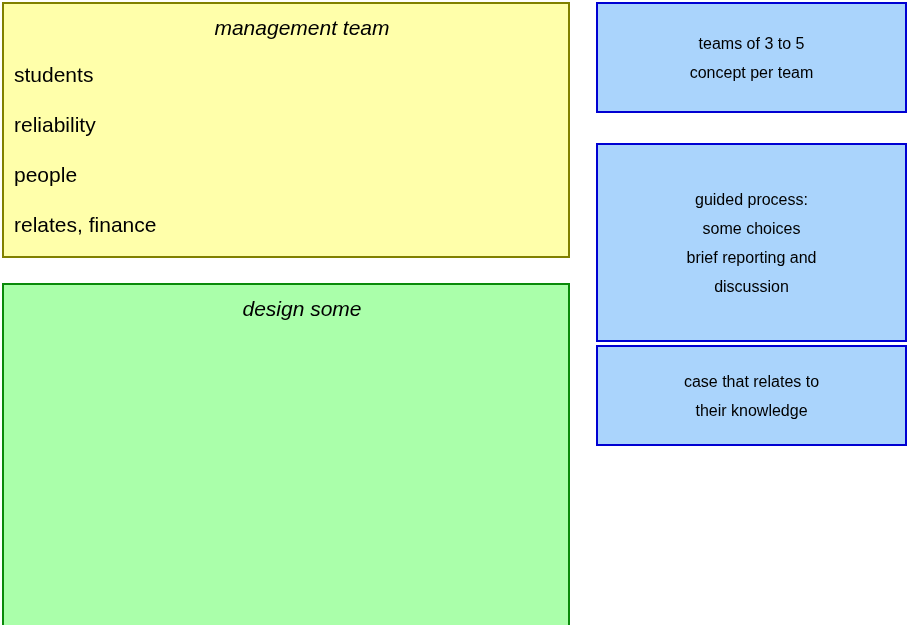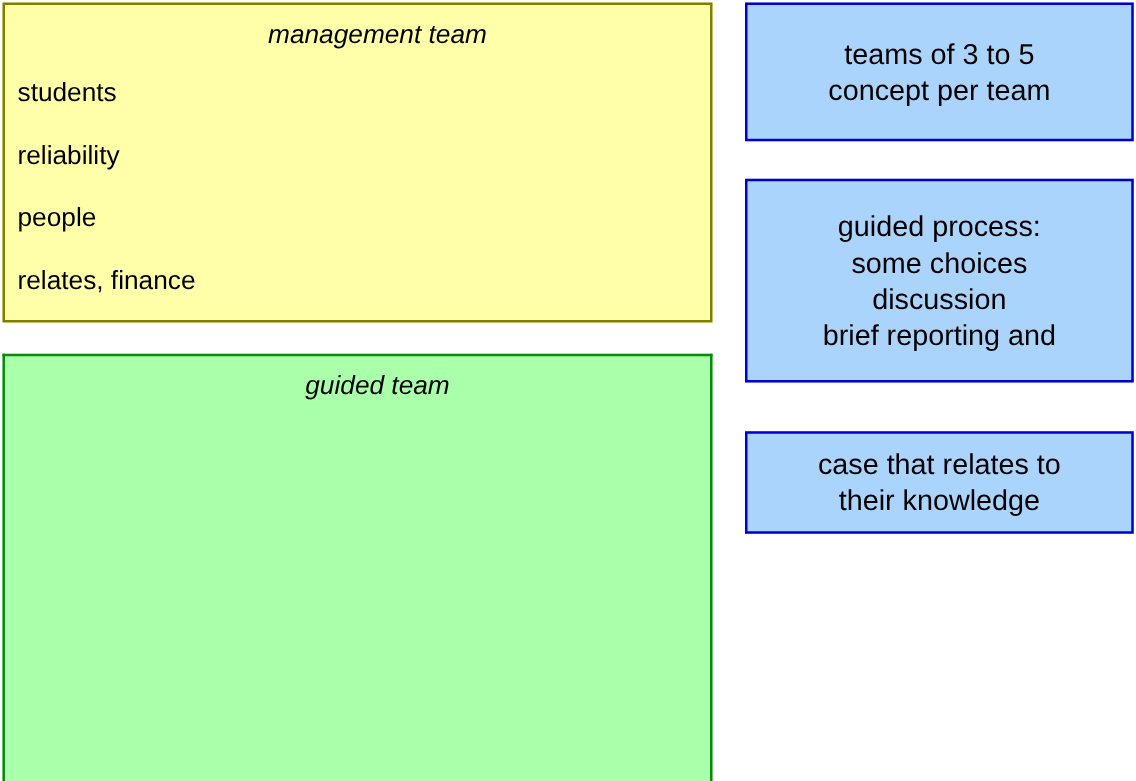--- a/index.html
+++ b/index.html
@@ -95,77 +95,77 @@
   
   .note-box {
     background: #aad4fc;
     border-color: #0000d2;
     display: flex;
     align-items: center;
     justify-content: center;
     text-align: center;
   }
   .note-text {
-    font-size: 23px;
+    font-size: 16px;
     line-height: 29px;
     padding: 0 8px;
     text-align: center;
   }
 
   #note-teams {
     left: 596px;
     top: 2px;
     width: 311px;
     height: 111px;
   }
   #note-process {
     left: 596px;
     top: 143px;
     width: 311px;
-    height: 163px;
+    height: 199px;
   }
   #note-case {
     left: 596px;
     top: 345px;
     width: 311px;
-    height: 82px;
+    height: 101px;
   }
 </style>
 </head>
 <body>
 
 <div class="canvas">
 
   <div class="box cat-box" id="box-management">
     <div class="cat-title">management team</div>
     <ul class="cat-list">
       <li>students</li>
       <li>reliability</li>
       <li>people</li>
       <li>relates, finance</li>
     </ul>
   </div>
 
   <div class="box cat-box" id="box-design">
-    <div class="cat-title">guided team</div>
+    <div class="cat-title">design some</div>
   </div>
 
   <div class="box note-box" id="note-teams">
     <div class="note-text">
       <div>teams of 3 to 5</div>
       <div>concept per team</div>
     </div>
   </div>
 
   <div class="box note-box" id="note-process">
     <div class="note-text">
       <div>guided process:</div>
       <div>some choices</div>
+      <div>brief reporting and</div>
       <div>discussion</div>
-      <div>brief reporting and</div>
     </div>
   </div>
 
   <div class="box note-box" id="note-case">
     <div class="note-text">
       <div>case that relates to</div>
       <div>their knowledge</div>
     </div>
   </div>
 

